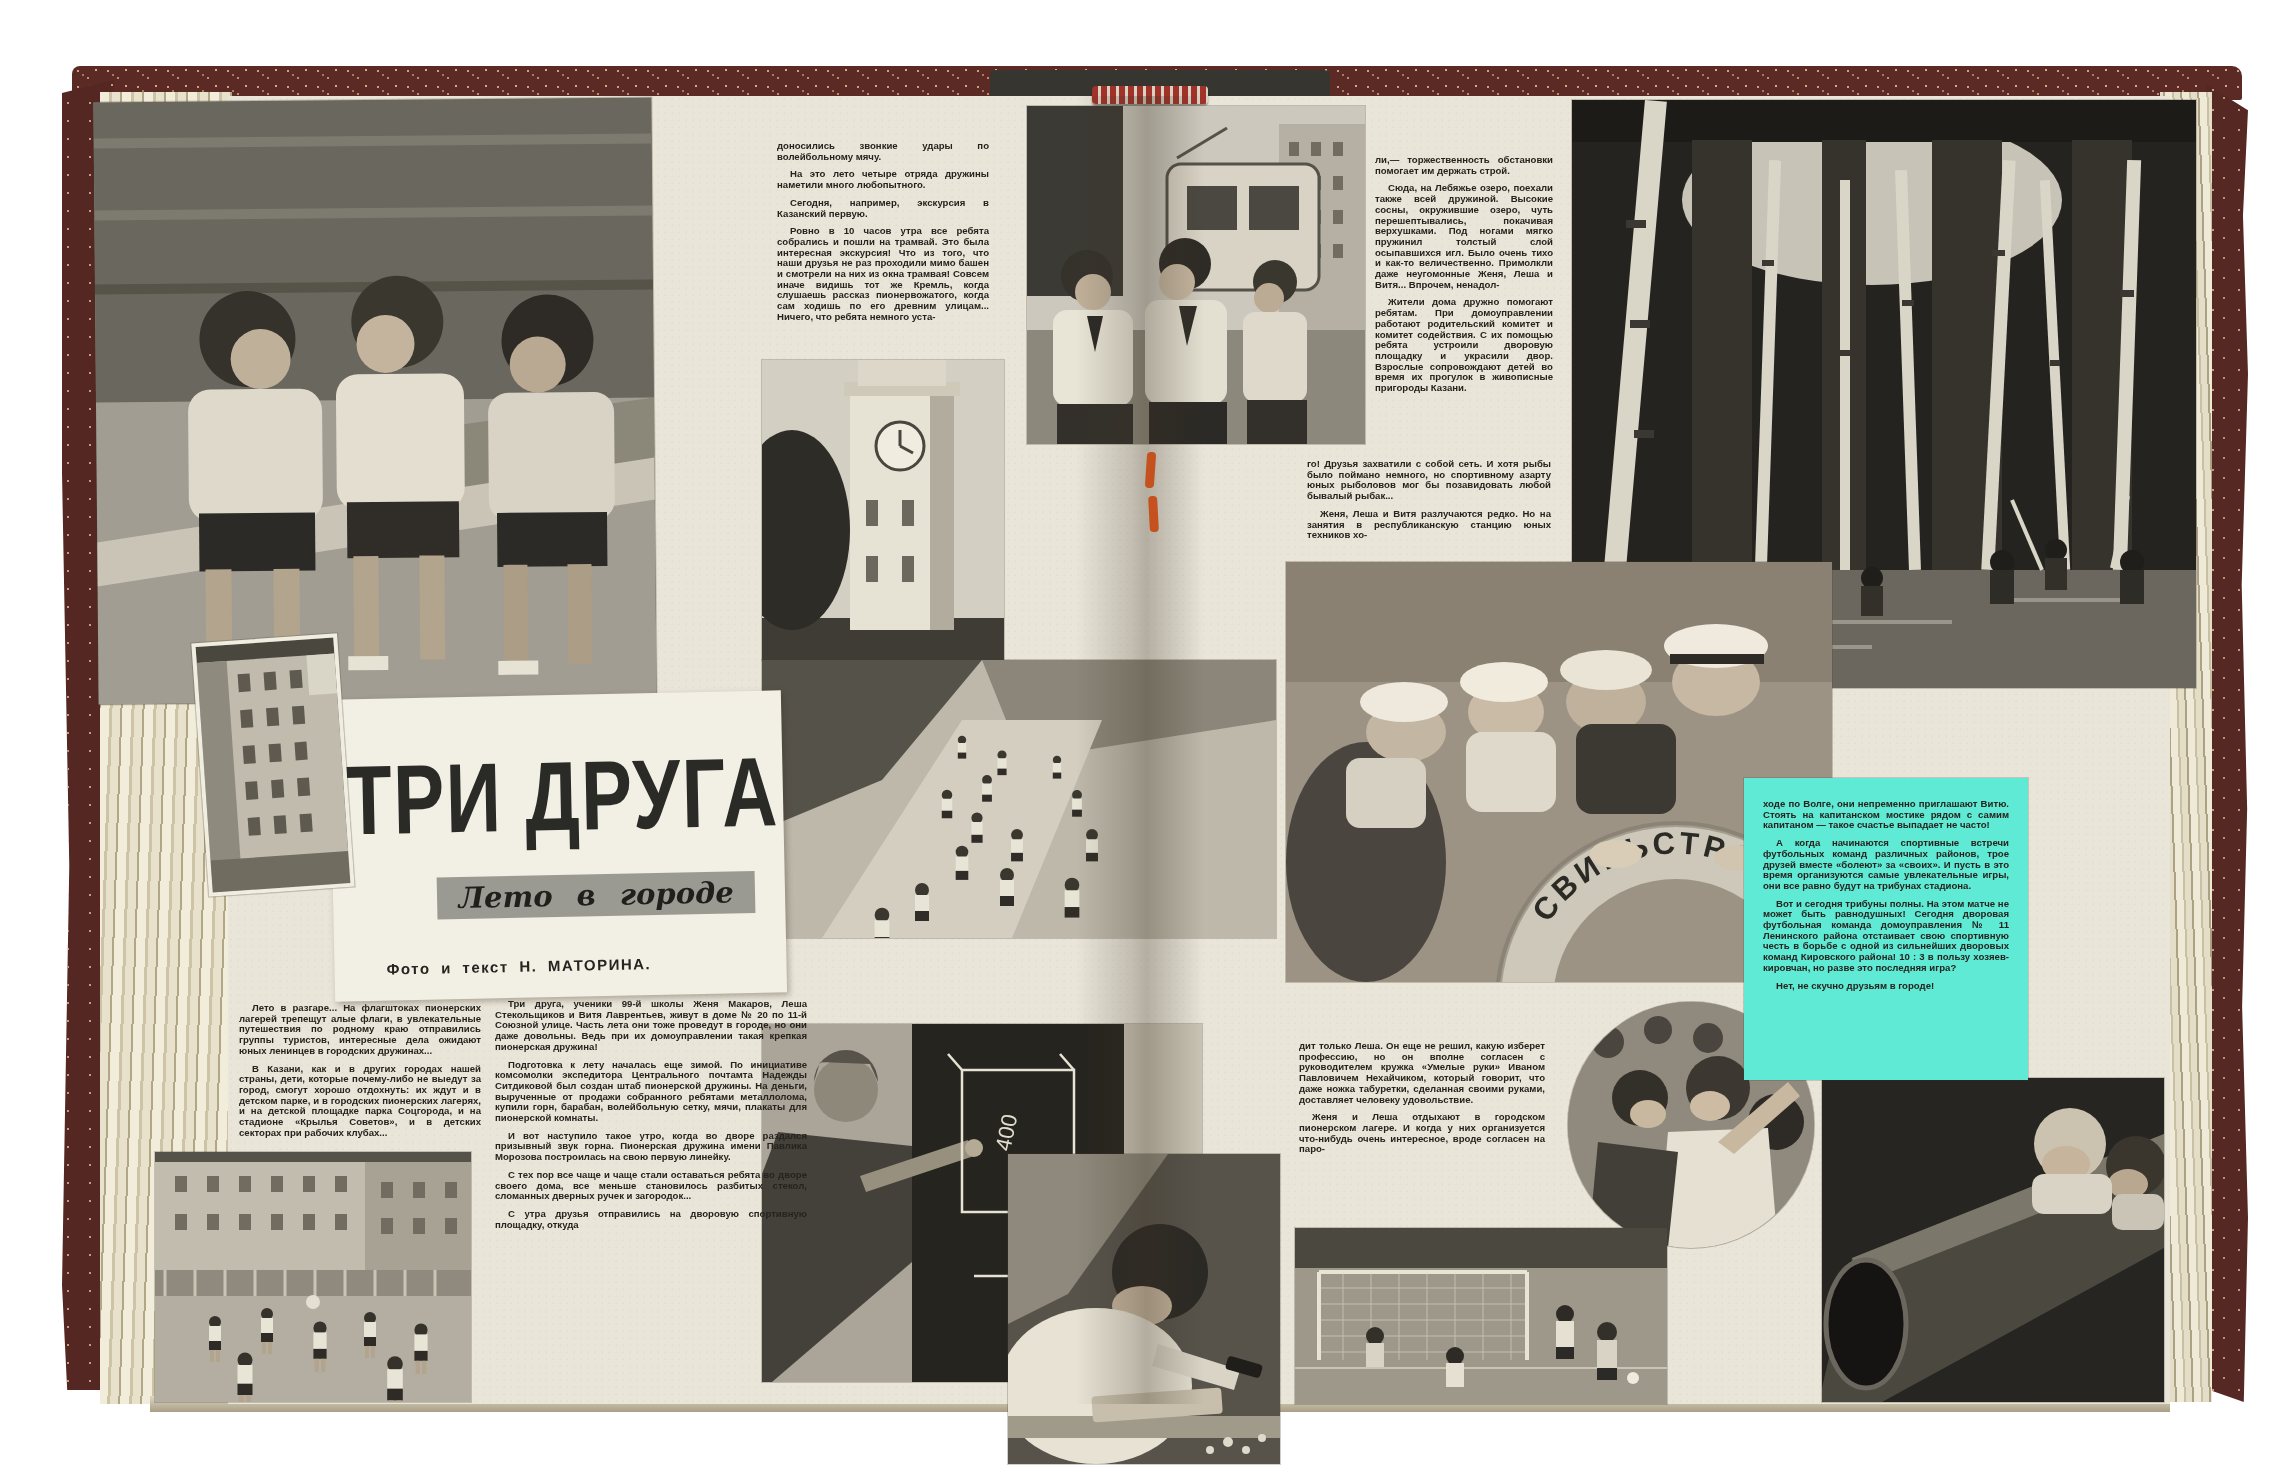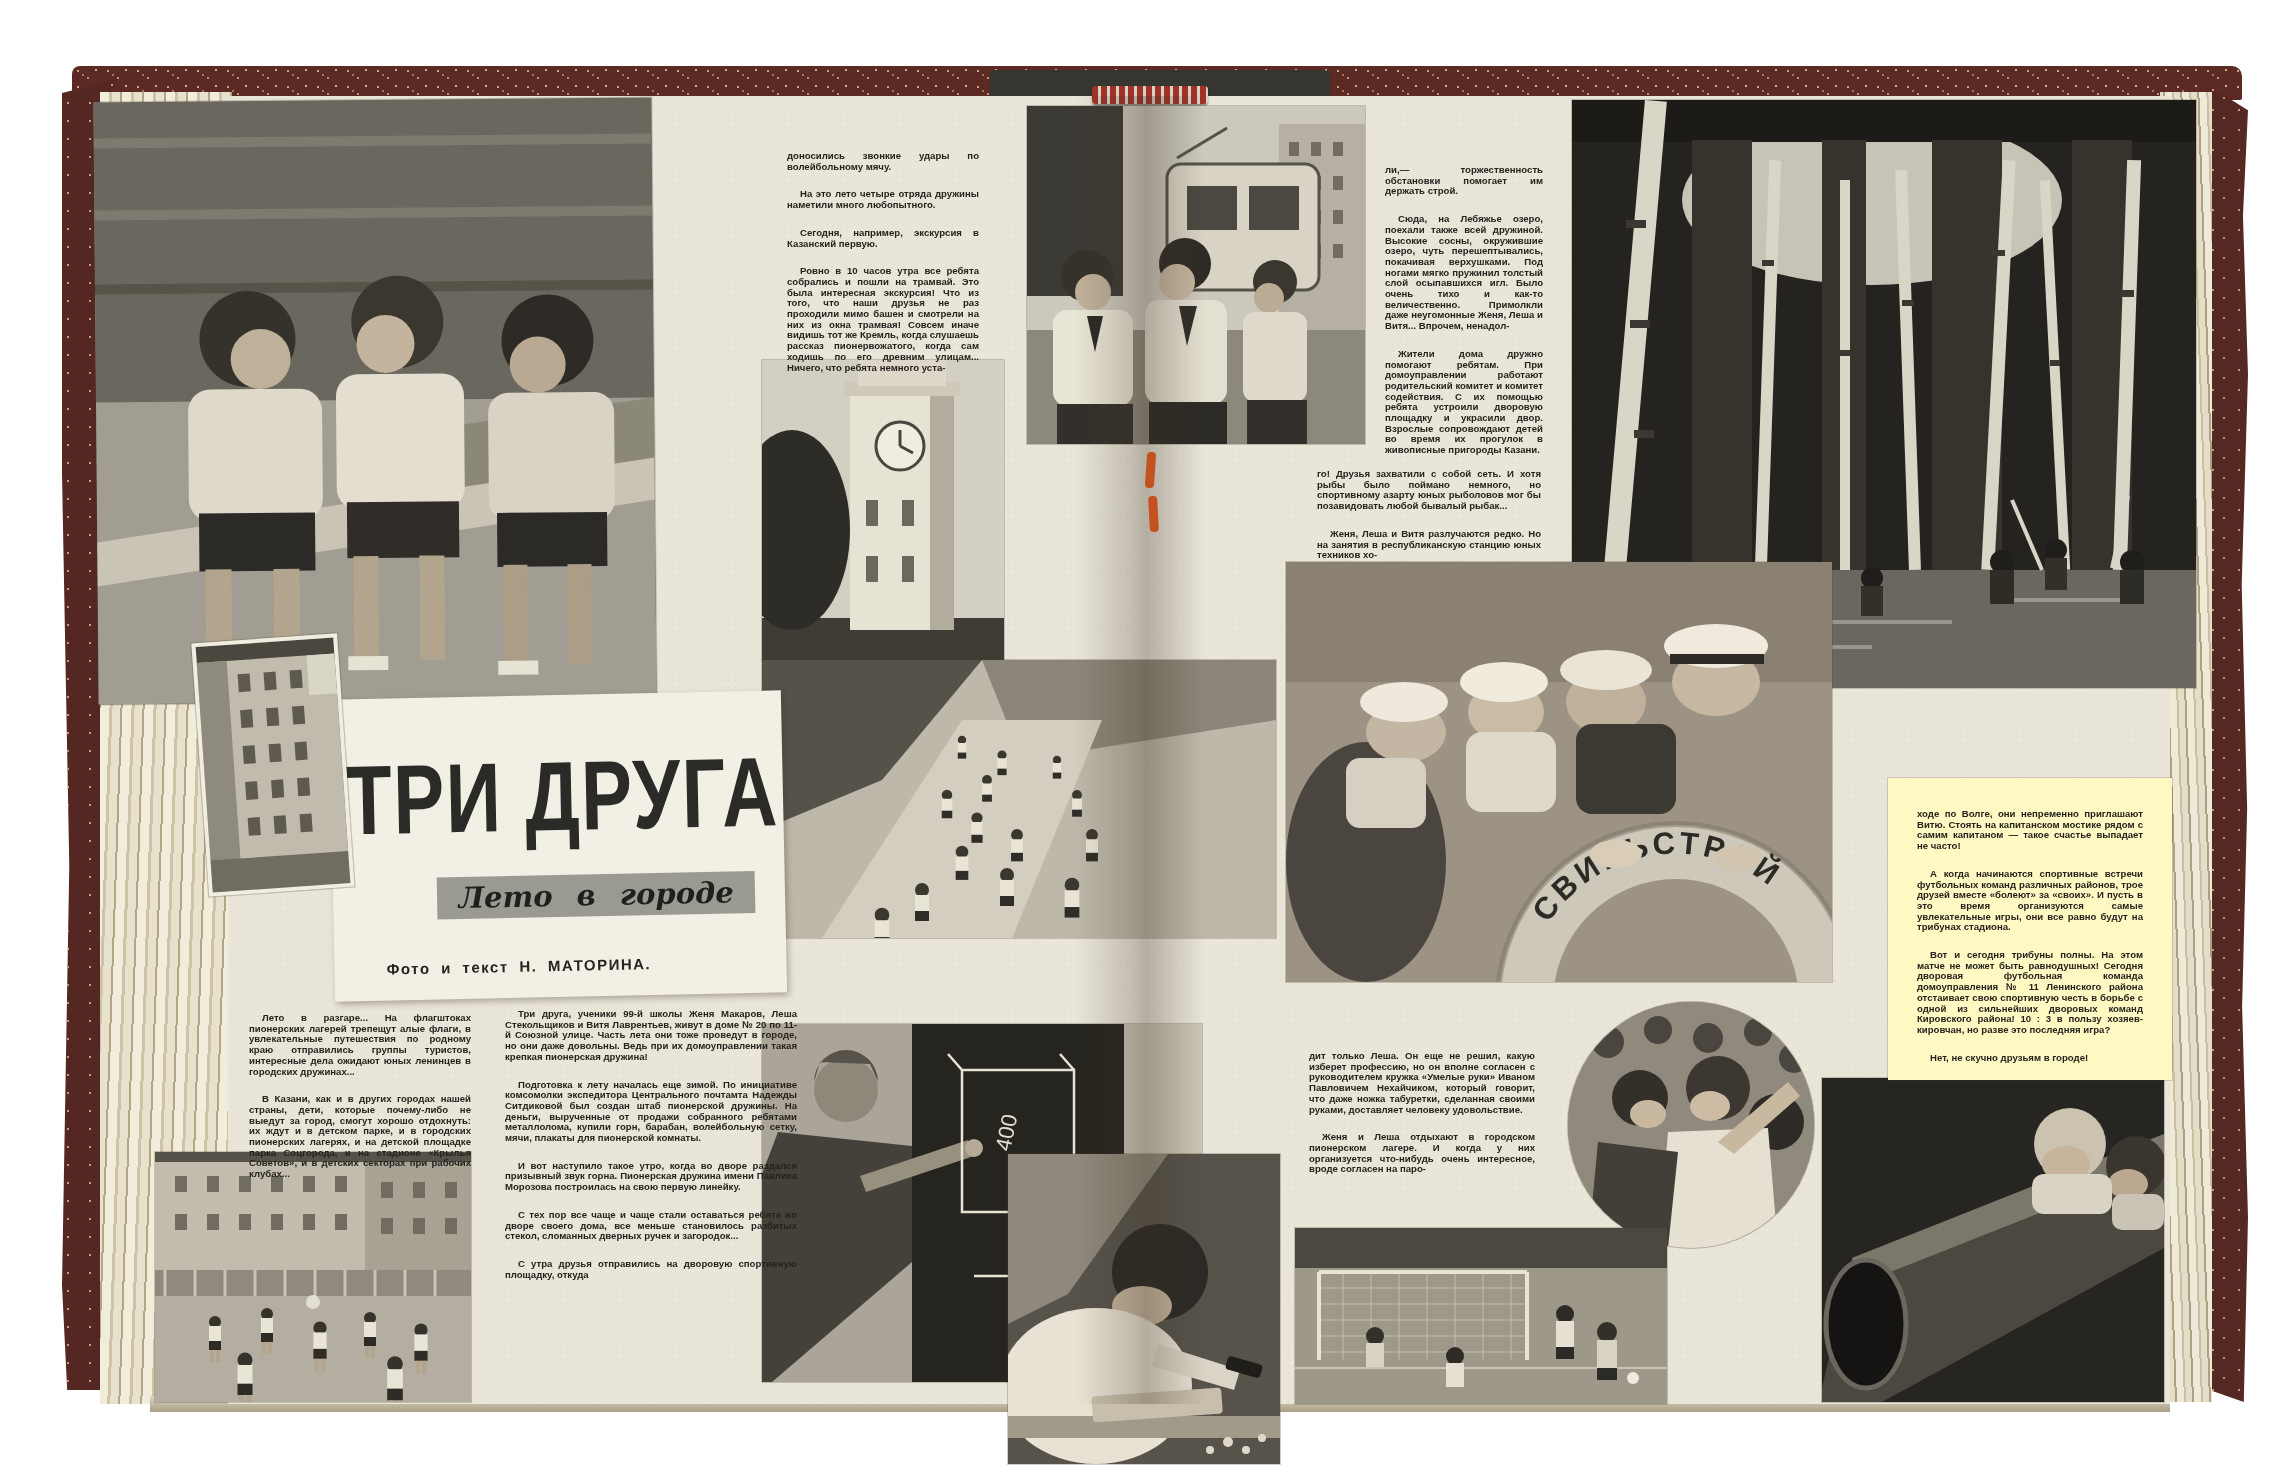--- a/index.html
+++ b/index.html
@@ -34,33 +34,33 @@
     background:repeating-linear-gradient(90deg,#a0322a 0 6px,#d8d2c2 6px 9px);box-shadow:0 2px 2px rgba(0,0,0,.4);}
   .gutter{position:absolute;left:1076px;top:96px;width:128px;height:1308px;z-index:40;pointer-events:none;
     background:linear-gradient(90deg,rgba(60,50,35,0) 0%,rgba(60,50,35,.22) 44%,rgba(60,50,35,.30) 55%,rgba(60,50,35,0) 100%);}
   .thread{position:absolute;width:9px;height:36px;background:#c4511e;border-radius:4px;z-index:41;}
   
   .photo{position:absolute;overflow:hidden;background:#8a857a;box-shadow:0 0 0 1px rgba(70,60,45,.25);}
   .photo svg{display:block;width:100%;height:100%;}
   
   .col{position:absolute;color:#26231e;font-size:9.6px;line-height:10.7px;font-weight:bold;
        text-align:justify;z-index:20;}
-  .col p{margin:17px;text-indent:13px;}
+  .col p{margin:7px;text-indent:13px;}
   .col.cont p:first-child{text-indent:0;}
   .titleblock{position:absolute;left:332px;top:695px;width:452px;height:302px;background:#f2efe5;
     transform:rotate(-1.2deg);box-shadow:2px 3px 6px rgba(60,50,30,.35);z-index:15;}
   .bigtitle{position:absolute;left:14px;top:52px;width:430px;color:#2a2a27;font-weight:bold;
     font-size:98px;line-height:1;letter-spacing:2px;transform:scaleX(.78);transform-origin:left;white-space:nowrap;}
   .subband{position:absolute;left:104px;top:180px;width:318px;height:42px;background:#9b9a92;
     display:flex;align-items:center;justify-content:center;}
   .subband span{font-family:"DejaVu Serif","Liberation Serif",serif;font-style:italic;font-weight:bold;
     font-size:29px;color:#201f1c;word-spacing:14px;}
   .byline{position:absolute;left:52px;top:262px;font-size:15px;font-weight:bold;color:#262420;
     letter-spacing:1.5px;word-spacing:5px;}
-  .volga{position:absolute;left:1888px;top:778px;width:284px;height:302px;background:#fef9c3;
+  .volga{position:absolute;left:1744px;top:778px;width:284px;height:302px;background:#5eead4;
     padding:12px 12px;box-sizing:border-box;z-index:25;box-shadow:0 0 0 1px rgba(70,60,45,.2);}
   .circlephoto{border-radius:50%;box-shadow:0 0 0 1px rgba(70,60,45,.3);}
 </style>
 </head>
 <body>
 
 <div class="stage">
 
   <div class="cover-top"></div>
   <div class="cover-left"></div>

